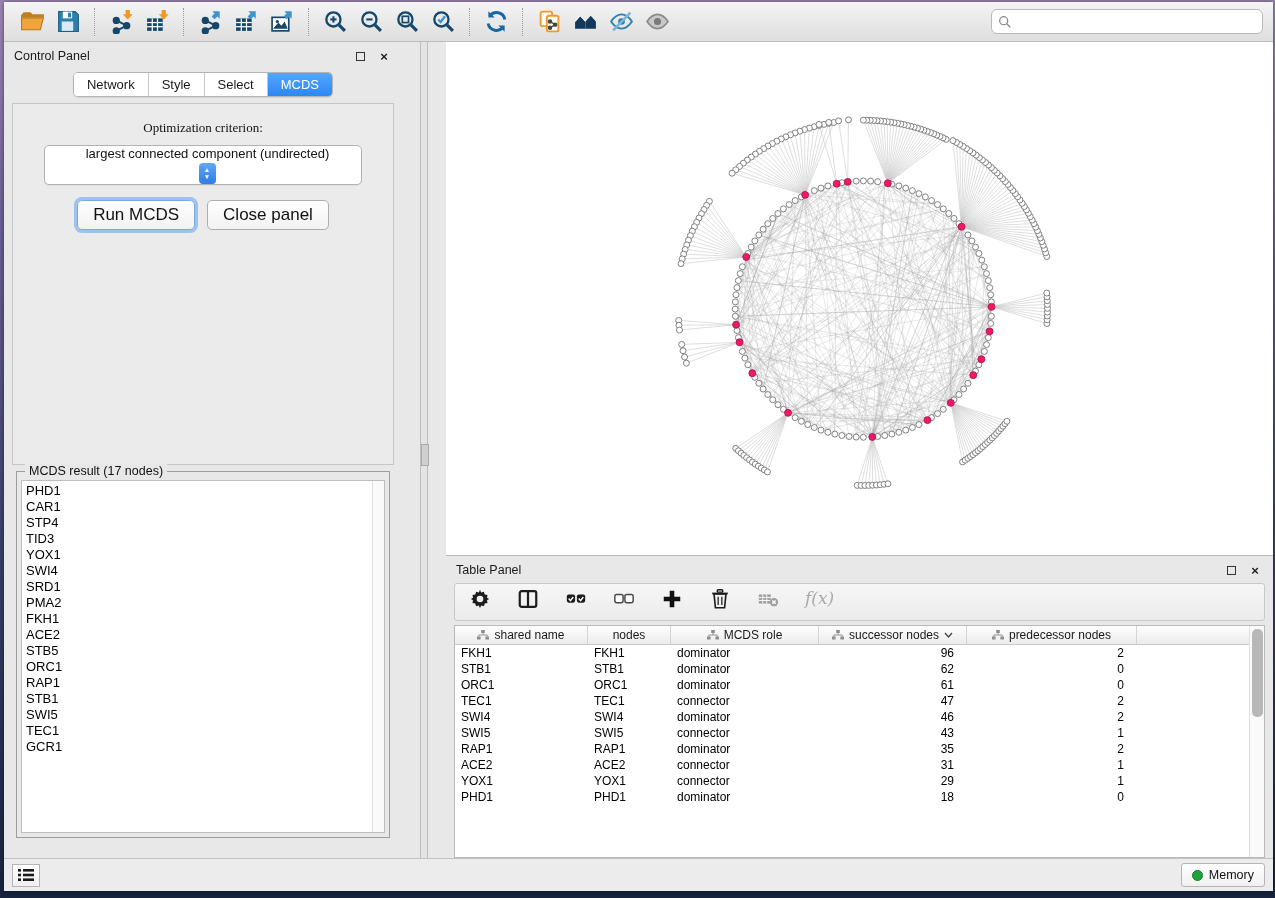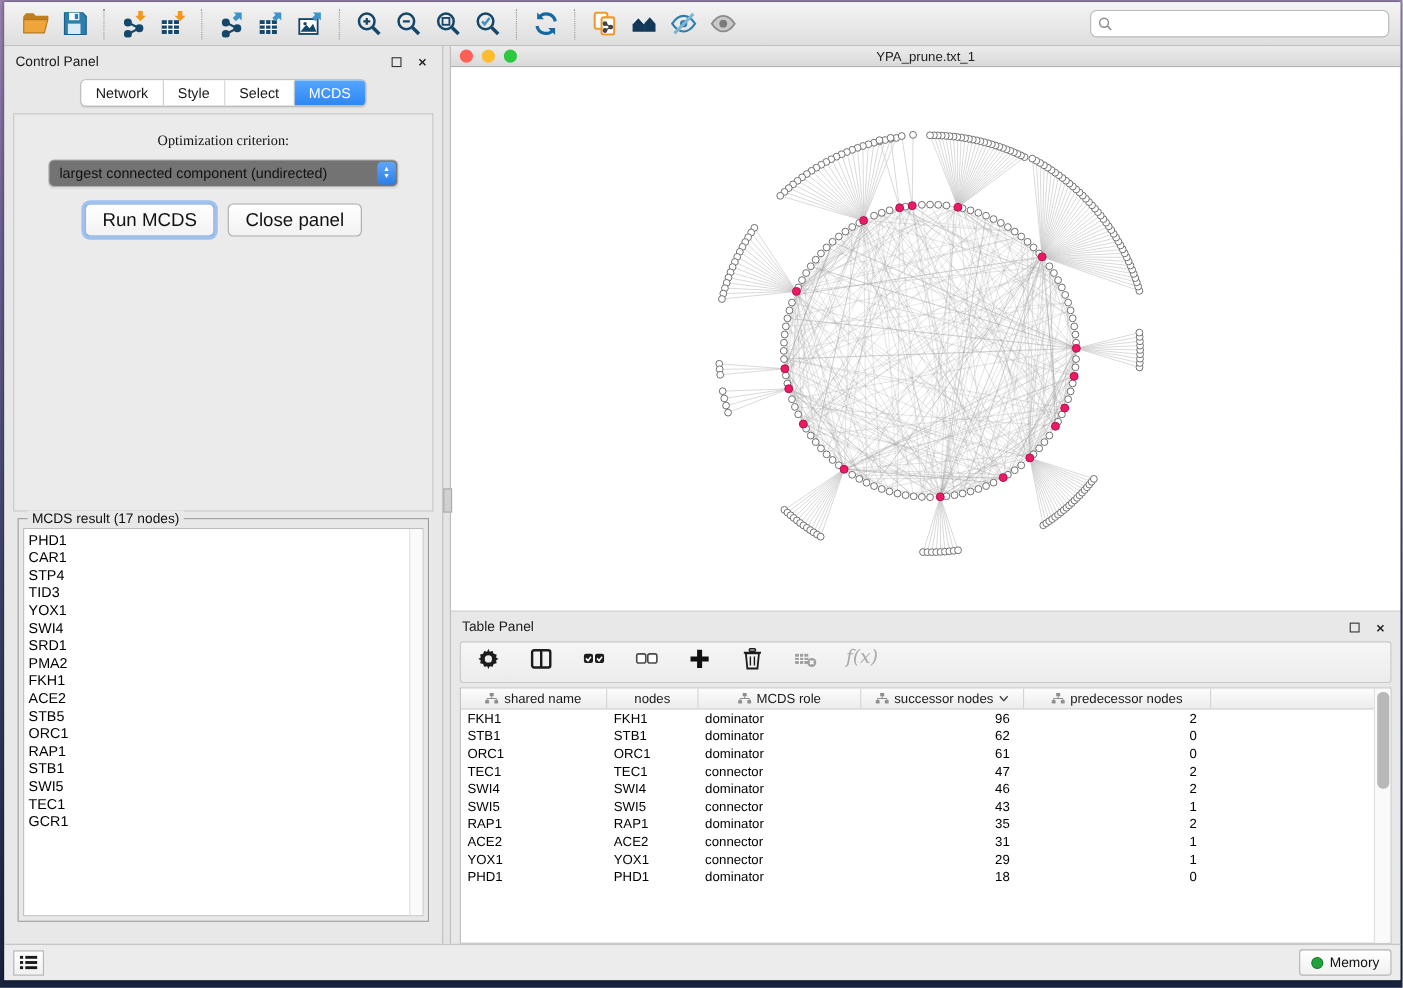--- a/index.html
+++ b/index.html
@@ -11,38 +11,38 @@
   .toolbar { height:40px; background:linear-gradient(180deg,#f4f4f4,#dedede); border-bottom:1px solid #bdbdbd; display:flex; align-items:center; padding:0 10px; flex:0 0 auto; }
   .tool-btn { width:36px; height:32px; display:flex; align-items:center; justify-content:center; border-radius:4px; cursor:default; }
   .tool-btn svg { width:25px; height:25px; }
   .tool-sep { width:1px; height:28px; border-left:1px dotted #9a9a9a; margin:0 8px; }
   .search-wrap { margin-left:auto; display:flex; align-items:center; }
   .search-box { width:272px; height:25px; background:#fff; border:1px solid #b9b9b9; border-radius:6px; display:flex; align-items:center; padding:0 6px; }
   .search-box svg { width:14px; height:14px; flex:0 0 auto; }
   .search-box input { border:none; outline:none; flex:1; font-size:12px; margin-left:5px; background:transparent; }
 
   
-  .main { flex:1; display:flex; min-height:0; }
+  .main { flex:1; display:flex; min-height:0;gap:18px; }
 
   
   .cpanel { width:398px; flex:0 0 auto; display:flex; flex-direction:column; background:#e8e8e8; min-height:0; }
   .panel-titlebar { height:24px; display:flex; align-items:center; padding:4px 10px 0 10px; font-size:12.5px; color:#1a1a1a; flex:0 0 auto; }
   .panel-titlebar .spacer { flex:1; }
   .mini-btn { width:16px; height:14px; display:flex; align-items:center; justify-content:center; margin-left:8px; color:#222; font-size:13px; font-weight:bold; line-height:1; }
   .float-square { width:9px; height:9px; border:1.5px solid #333; display:inline-block; }
 
   .seg-tabs { display:flex; justify-content:center; margin:6px 0 4px 0; flex:0 0 auto; }
   .seg-group { display:flex; border:1px solid #b4b4b4; border-radius:5px; overflow:hidden; background:#fff; box-shadow:0 1px 1px rgba(0,0,0,.08); }
   .seg { padding:4px 13px; font-size:13px; color:#1a1a1a; background:#fff; border-right:1px solid #c7c7c7; cursor:default; }
   .seg:last-child { border-right:none; }
   .seg.active { background:linear-gradient(180deg,#55a6fd,#2c87f5); color:#fff; border-right:none; }
 
   .cpanel-inset { margin:2px 8px 0 8px; background:#ebebeb; border:1px solid #c6c6c6; height:362px; flex:0 0 auto; padding-top:16px; display:flex; flex-direction:column; align-items:center; }
   .crit-label { font-size:13px; color:#111; margin-bottom:9px;font-family:Liberation Serif, serif; }
-  .select-ctl { display:flex; align-items:center; width:318px; height:25px; background:#737373; border:1px solid #b2b2b2; border-radius:5px; padding-left:9px; box-shadow:0 1px 1px rgba(0,0,0,.06); }
+  .select-ctl { display:flex; align-items:center; width:318px; height:40px; background:#ffffff; border:1px solid #b2b2b2; border-radius:5px; padding-left:9px; box-shadow:0 1px 1px rgba(0,0,0,.06);flex-direction:column; }
   .select-ctl .sel-text { flex:1; font-size:13px; color:#111; white-space:nowrap; overflow:hidden; }
   .stepper { width:17px; height:21px; margin-right:1px; border-radius:4px; background:linear-gradient(180deg,#61a7f8,#2b7de9); display:flex; flex-direction:column; align-items:center; justify-content:center; gap:1px; }
   .stepper span { color:#fff; font-size:6.5px; line-height:6px; }
   .btn-row { display:flex; gap:12px; margin-top:15px; }
   .push-btn { font-size:17px; color:#111; background:linear-gradient(180deg,#ffffff,#f2f2f2); border:1px solid #adadad; border-radius:5px; padding:4px 15px; cursor:default; }
   .push-btn.focused { box-shadow:0 0 0 3px rgba(94,158,243,.55); border-color:#7aa8e0; }
 
   .mcds-box { flex:1; margin:6px 12px 20px 12px; border:1px solid #9d9d9d; position:relative; background:#e8e8e8; min-height:0; }
   .mcds-box-title { position:absolute; top:-8px; left:8px; background:#e8e8e8; padding:0 4px; font-size:12.5px; color:#111; }
   .mcds-list { position:absolute; inset:8px 4px 4px 4px; background:#fff; border:1px solid #bdbdbd; display:flex; }
@@ -325,28 +325,20 @@
         </div>
       </div>
     </div>
 
     <div class="vsplit">
         <div class="handle"></div>
       </div>
 
     <div class="rightcol">
       <div class="netwin">
-        <div class="net-titlebar">
-          <span class="net-title">YPA_prune.txt_1</span>
-          <div class="tlights" style="position:relative;z-index:1;">
-            <span class="tlight" id="tl-red" style="background: rgb(255, 95, 87);"></span>
-            <span class="tlight" id="tl-yellow" style="background: rgb(254, 188, 46);"></span>
-            <span class="tlight" id="tl-green" style="background: rgb(43, 200, 64);"></span>
-          </div>
-        </div>
         <div class="net-canvas">
           <svg id="net-svg" viewBox="0 0 858 494" preserveAspectRatio="xMidYMid meet">
               <g>
                 <line x1="372.6192635346403" y1="139.4961322829471" x2="310.12402217599885" y2="308.8968965045569" stroke="#a3a3a3" stroke-width="0.6" opacity="0.45"></line>
                 <line x1="372.6192635346403" y1="139.4961322829471" x2="418.10872467826005" y2="390.16372391580126" stroke="#a3a3a3" stroke-width="0.6" opacity="0.45"></line>
                 <line x1="372.6192635346403" y1="139.4961322829471" x2="497.3346119849969" y2="374.4047151138642" stroke="#a3a3a3" stroke-width="0.6" opacity="0.45"></line>
                 <line x1="372.6192635346403" y1="139.4961322829471" x2="375.29346269736476" y2="377.8288594310217" stroke="#a3a3a3" stroke-width="0.6" opacity="0.45"></line>
                 <line x1="372.6192635346403" y1="139.4961322829471" x2="483.896896504557" y2="380.8759778240011" stroke="#a3a3a3" stroke-width="0.6" opacity="0.45"></line>
                 <line x1="372.6192635346403" y1="139.4961322829471" x2="307.46351706898713" y2="214.07288475996276" stroke="#a3a3a3" stroke-width="0.6" opacity="0.45"></line>
                 <line x1="372.6192635346403" y1="139.4961322829471" x2="389.07288475996273" y2="383.53648293101287" stroke="#a3a3a3" stroke-width="0.6" opacity="0.45"></line>

